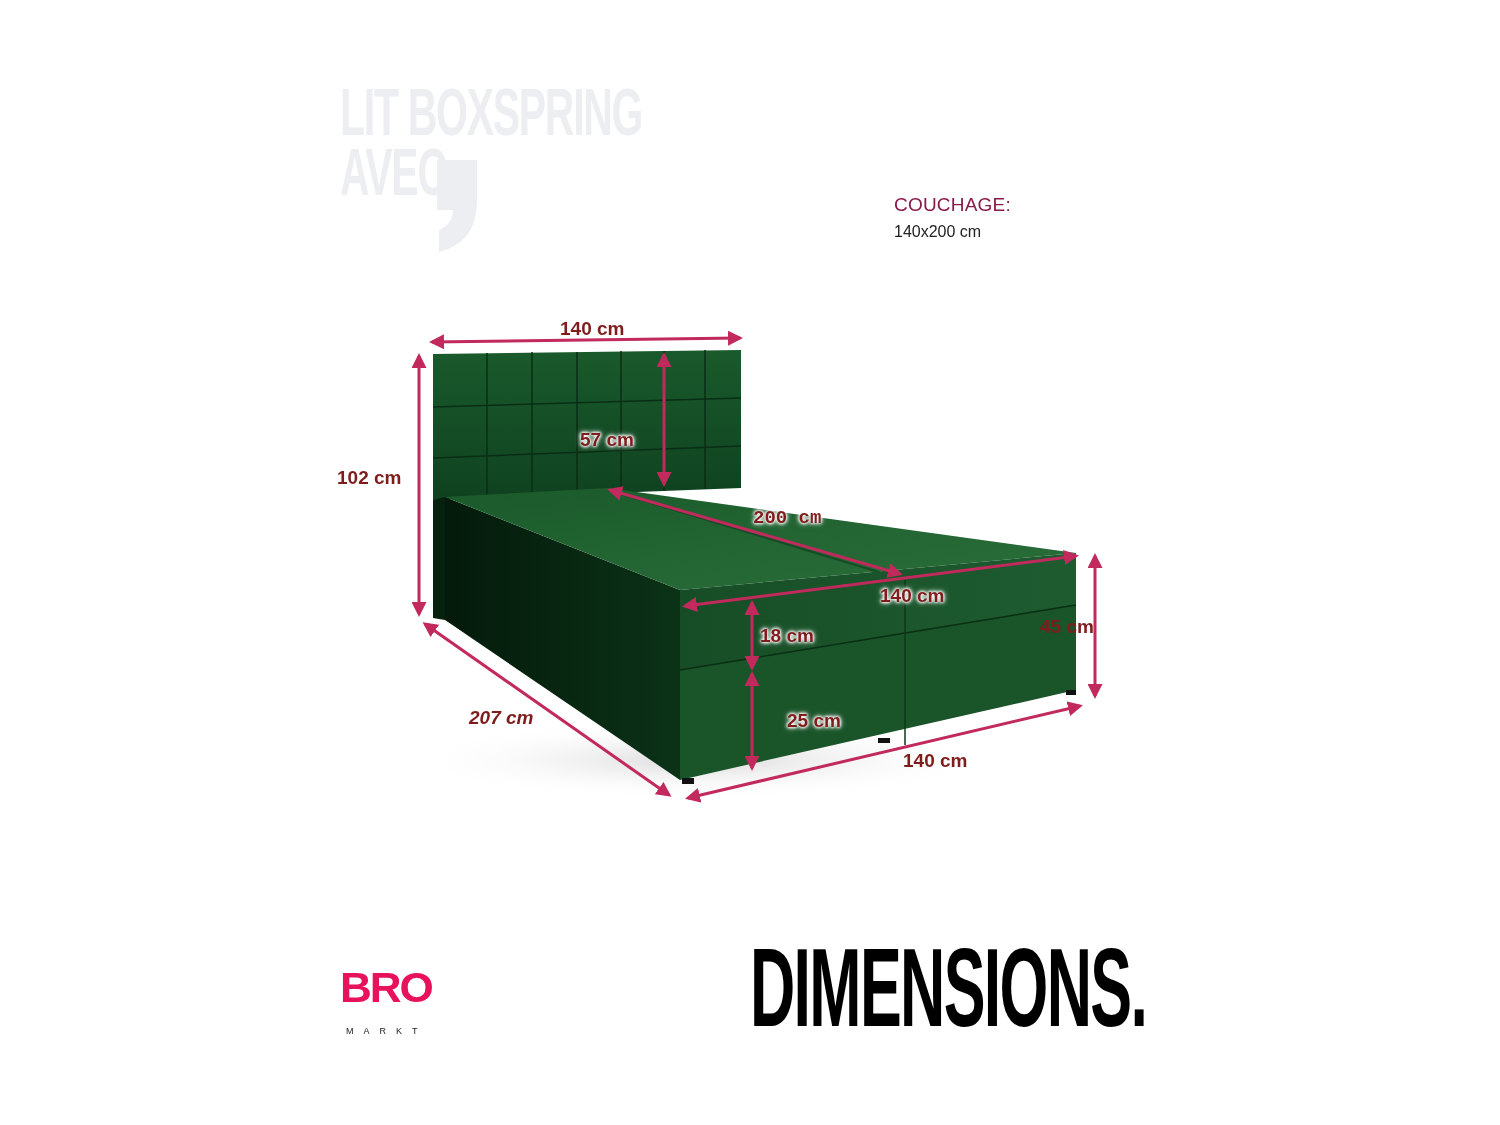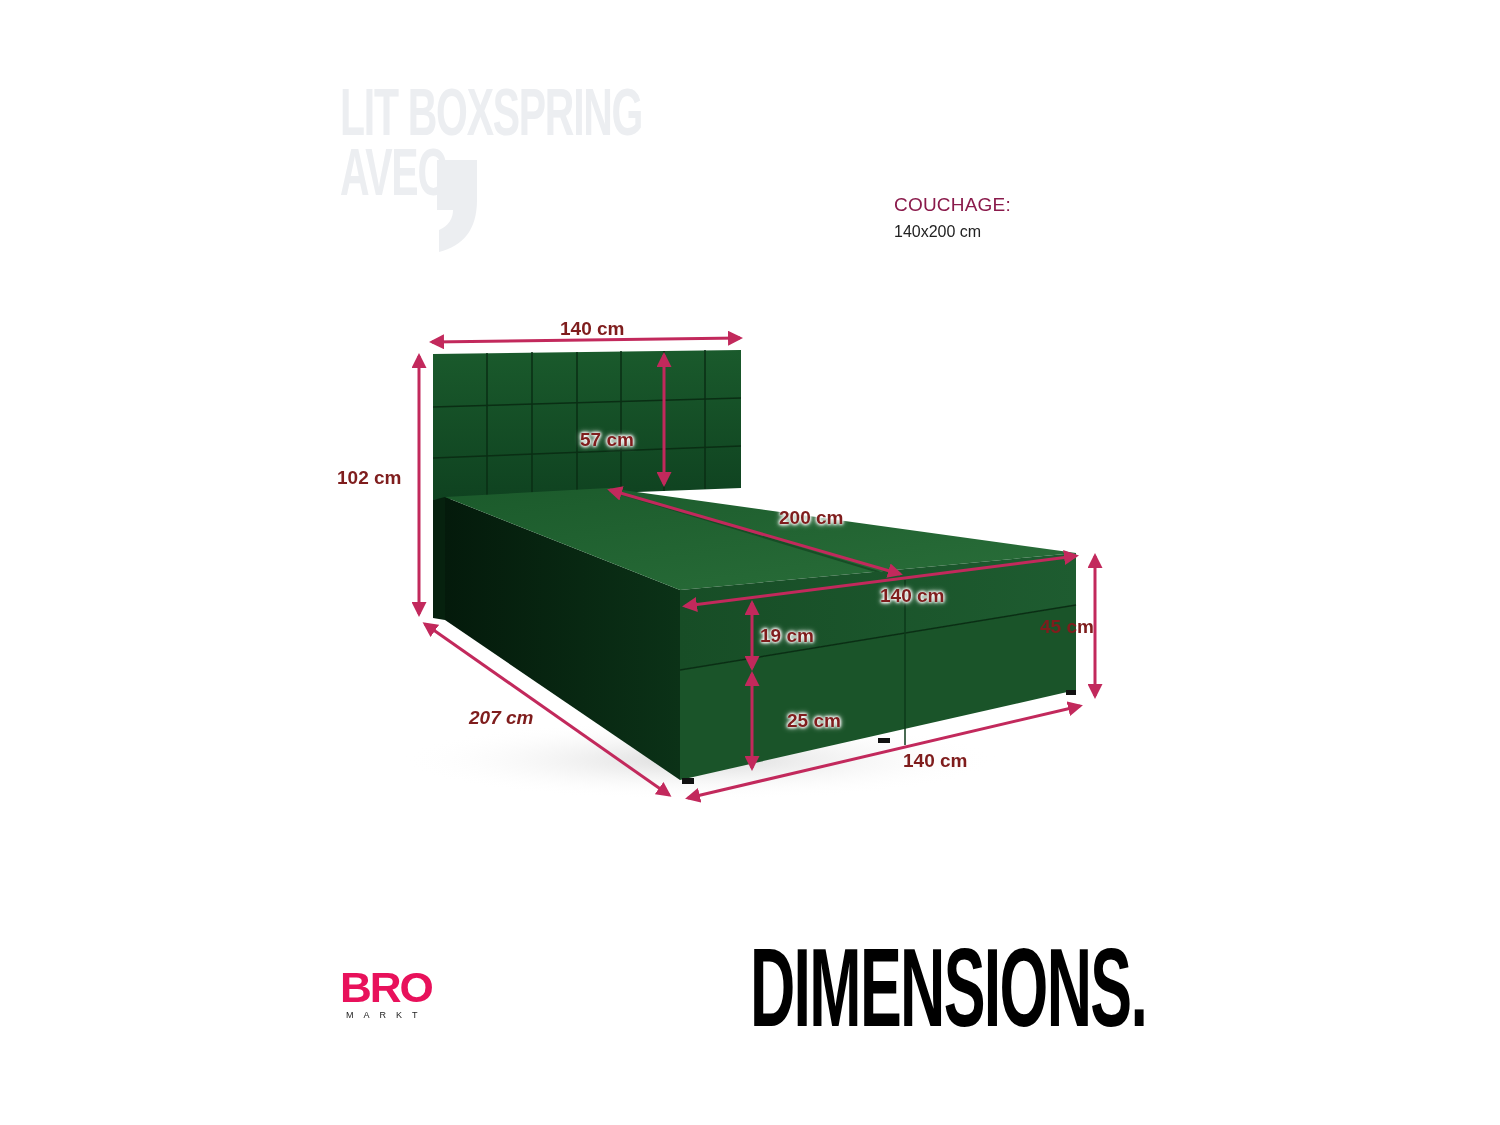--- a/index.html
+++ b/index.html
@@ -8,21 +8,21 @@
   .ghost-title { left:340px; top:82px; color:#eceef1; font-family:"Liberation Sans", sans-serif; font-weight:700; font-size:66px; line-height:60px; letter-spacing:-2px; transform:scaleX(0.62); transform-origin:left top; white-space:nowrap; }
   .ghost-title .line { display:block; }
   .ghost-comma { left:433px; top:160px; width:44px; height:92px; }
   .couchage-label { left:894px; top:194px; color:#8a1a4b; font-size:19px; letter-spacing:0.2px; }
   .couchage-value { left:894px; top:223px; color:#222; font-size:16px;text-align:right; }
   .dim-label { font-weight:700; font-size:19px; color:#7f1d1d; white-space:nowrap; }
   .dim-label.glow { text-shadow:0 0 3px #fff,0 0 3px #fff,0 0 4px #fff,0 0 6px #fff; }
   .headline { left:750px; top:928px; font-size:112px; font-weight:700; color:#000; letter-spacing:-3px; transform:scaleX(0.56); transform-origin:left top; line-height:120px; white-space:nowrap; }
   .logo { left:340px; top:968px; }
   .logo-main { font-size:42px; font-weight:900; color:#e8115b; letter-spacing:-2px; line-height:40px; transform:scaleX(1.05); transform-origin:left top; }
-  .logo-sub { font-size:9px; letter-spacing:10px; color:#222; margin-top:2px; padding-left:6px; }
+  .logo-sub { font-size:9px; letter-spacing:10px; color:#222; margin-top:18px; padding-left:6px; }
   svg.scene { position:absolute; left:0; top:0; }
 </style>
 </head>
 <body>
 
 <div class="abs ghost-title">
   <span class="line">LIT BOXSPRING</span>
   <span class="line">AVEC</span>
 </div>
 <svg class="abs ghost-comma" viewBox="0 0 44 92">
@@ -102,24 +102,24 @@
     <line x1="752" y1="603" x2="752" y2="668"></line>
     <line x1="752" y1="674" x2="752" y2="768"></line>
     <line x1="425" y1="624" x2="669" y2="795"></line>
     <line x1="688" y1="798" x2="1080" y2="706"></line>
   </g>
 </svg>
 
 <div class="abs dim-label" style="left:560px;top:318px;">140 cm</div>
 <div class="abs dim-label glow" style="left:580px;top:409px;margin-top:20px;">57 cm</div>
 <div class="abs dim-label" style="left:337px;top:467px;text-align:right;">102 cm</div>
-<div class="abs dim-label glow" style="left:779px;top:507px;">200 cm</div>
+<div class="abs dim-label glow" style="left:753px;top:507px;font-family:Liberation Mono, monospace;">200 cm</div>
 <div class="abs dim-label glow" style="left:880px;top:585px;">140 cm</div>
 <div class="abs dim-label" style="left:1040px;top:616px;">45 cm</div>
-<div class="abs dim-label glow" style="left:760px;top:625px;">19 cm</div>
+<div class="abs dim-label glow" style="left:760px;top:625px;">18 cm</div>
 <div class="abs dim-label glow" style="left:757px;top:710px;padding-left:30px;">25 cm</div>
 <div class="abs dim-label" style="left:469px;top:707px;font-style:italic;">207 cm</div>
 <div class="abs dim-label" style="left:903px;top:750px;">140 cm</div>
 
 <div class="abs logo">
   <div class="logo-main">BRO</div>
   <div class="logo-sub">MARKT</div>
 </div>
 
 <div class="abs headline">DIMENSIONS.</div>

